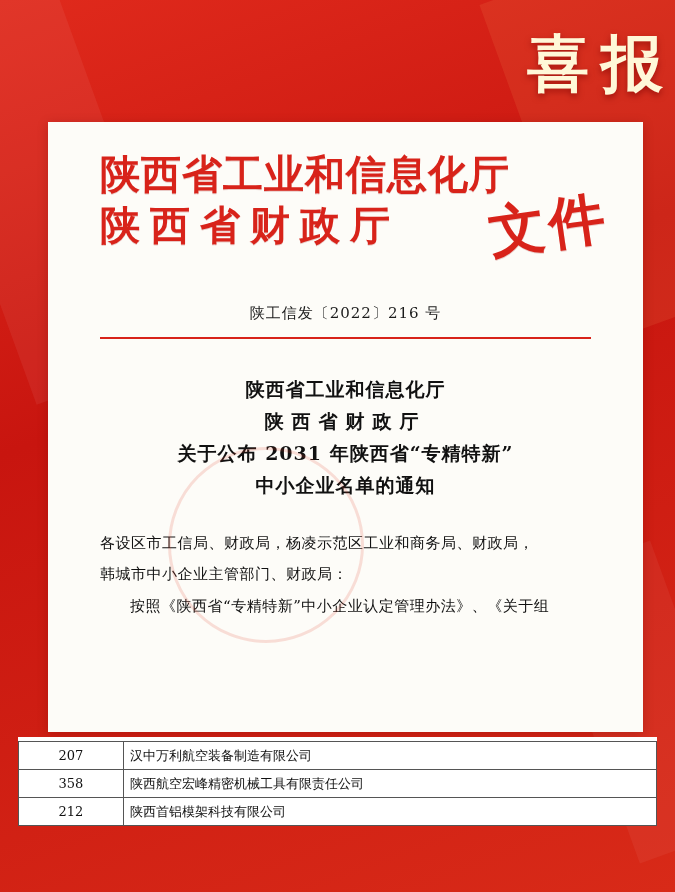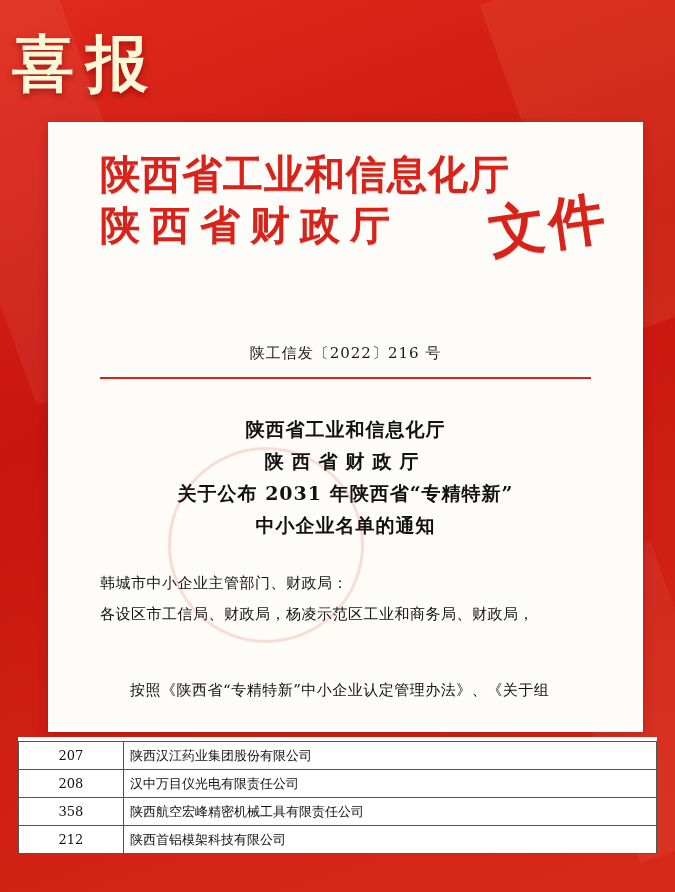--- a/index.html
+++ b/index.html
@@ -32,21 +32,21 @@
   .bg-flare.f3 { right: -30px; bottom: 40px; width: 120px; height: 300px; background: rgba(255,255,255,0.05); }
 
   .banner {
     position: absolute;
     left: 0;
     top: 0;
     width: 675px;
     height: 128px;
     display: flex;
     align-items: center;
-    justify-content: flex-start;
+    justify-content: flex-end;
   }
   .banner-title {
     color: #fff8d8;
     font-family: "DejaVu Serif", "Liberation Serif", serif;
     font-weight: bold;
     font-size: 62px;
     letter-spacing: 12px;
     text-shadow: 0 3px 6px rgba(120,0,0,0.55);
     padding-left: 12px;
   }
@@ -108,21 +108,21 @@
     letter-spacing: 4px;
     transform: rotate(-8deg);
     text-shadow: 0 1px 0 rgba(150,0,0,0.2);
   }
   .doc-number {
     text-align: center;
     color: #1a1a1a;
     font-family: "DejaVu Serif", "Liberation Serif", serif;
     font-size: 15px;
     letter-spacing: 1px;
-    margin-top: 96px;
+    margin-top: 56px;
   }
   .doc-rule {
     height: 2px;
     background: #d8231a;
     margin: 14px 0 0 0;
   }
   .doc-title {
     text-align: center;
     color: #111;
     font-family: "DejaVu Serif", "Liberation Serif", serif;
@@ -137,21 +137,21 @@
   }
   .doc-body {
     margin-top: 26px;
     color: #111;
     font-family: "DejaVu Serif", "Liberation Serif", serif;
     font-size: 15px;
     line-height: 2.1;
     letter-spacing: 0.5px;
   }
   .doc-body p { margin: 0; }
-  .doc-body p.indent { text-indent: 2em; margin-top: 44px; }
+  .doc-body p.indent { text-indent: 2em; }
 
   
   .table-area {
     position: absolute;
     left: 18px;
     top: 737px;
     width: 639px;
     background: #ffffff;
     padding: 4px 0 0 0;
   }
@@ -211,38 +211,34 @@
       <div class="doc-rule"></div>
 
       <div class="doc-title">
         <div>陕西省工业和信息化厅</div>
         <div class="spaced">陕西省财政厅</div>
         <div>关于公布 2031 年陕西省“专精特新”</div>
         <div>中小企业名单的通知</div>
       </div>
 
       <div class="doc-body">
+        <p>各设区市工信局、财政局，杨凌示范区工业和商务局、财政局，</p>
         <p>韩城市中小企业主管部门、财政局：</p>
-        <p>各设区市工信局、财政局，杨凌示范区工业和商务局、财政局，</p>
         <p class="indent">按照《陕西省“专精特新”中小企业认定管理办法》、《关于组</p>
       </div>
 
     </div>
   </div>
 
   <div class="table-area">
     <table class="name-list">
       <tbody>
         <tr>
           <td class="col-no">207</td>
-          <td class="col-name">陕西汉江药业集团股份有限公司</td>
-        </tr>
-        <tr>
-          <td class="col-no">208</td>
-          <td class="col-name">汉中万目仪光电有限责任公司</td>
+          <td class="col-name">汉中万利航空装备制造有限公司</td>
         </tr>
         <tr>
           <td class="col-no">358</td>
           <td class="col-name">陕西航空宏峰精密机械工具有限责任公司</td>
         </tr>
         <tr>
           <td class="col-no">212</td>
           <td class="col-name">陕西首铝模架科技有限公司</td>
         </tr>
       </tbody>

